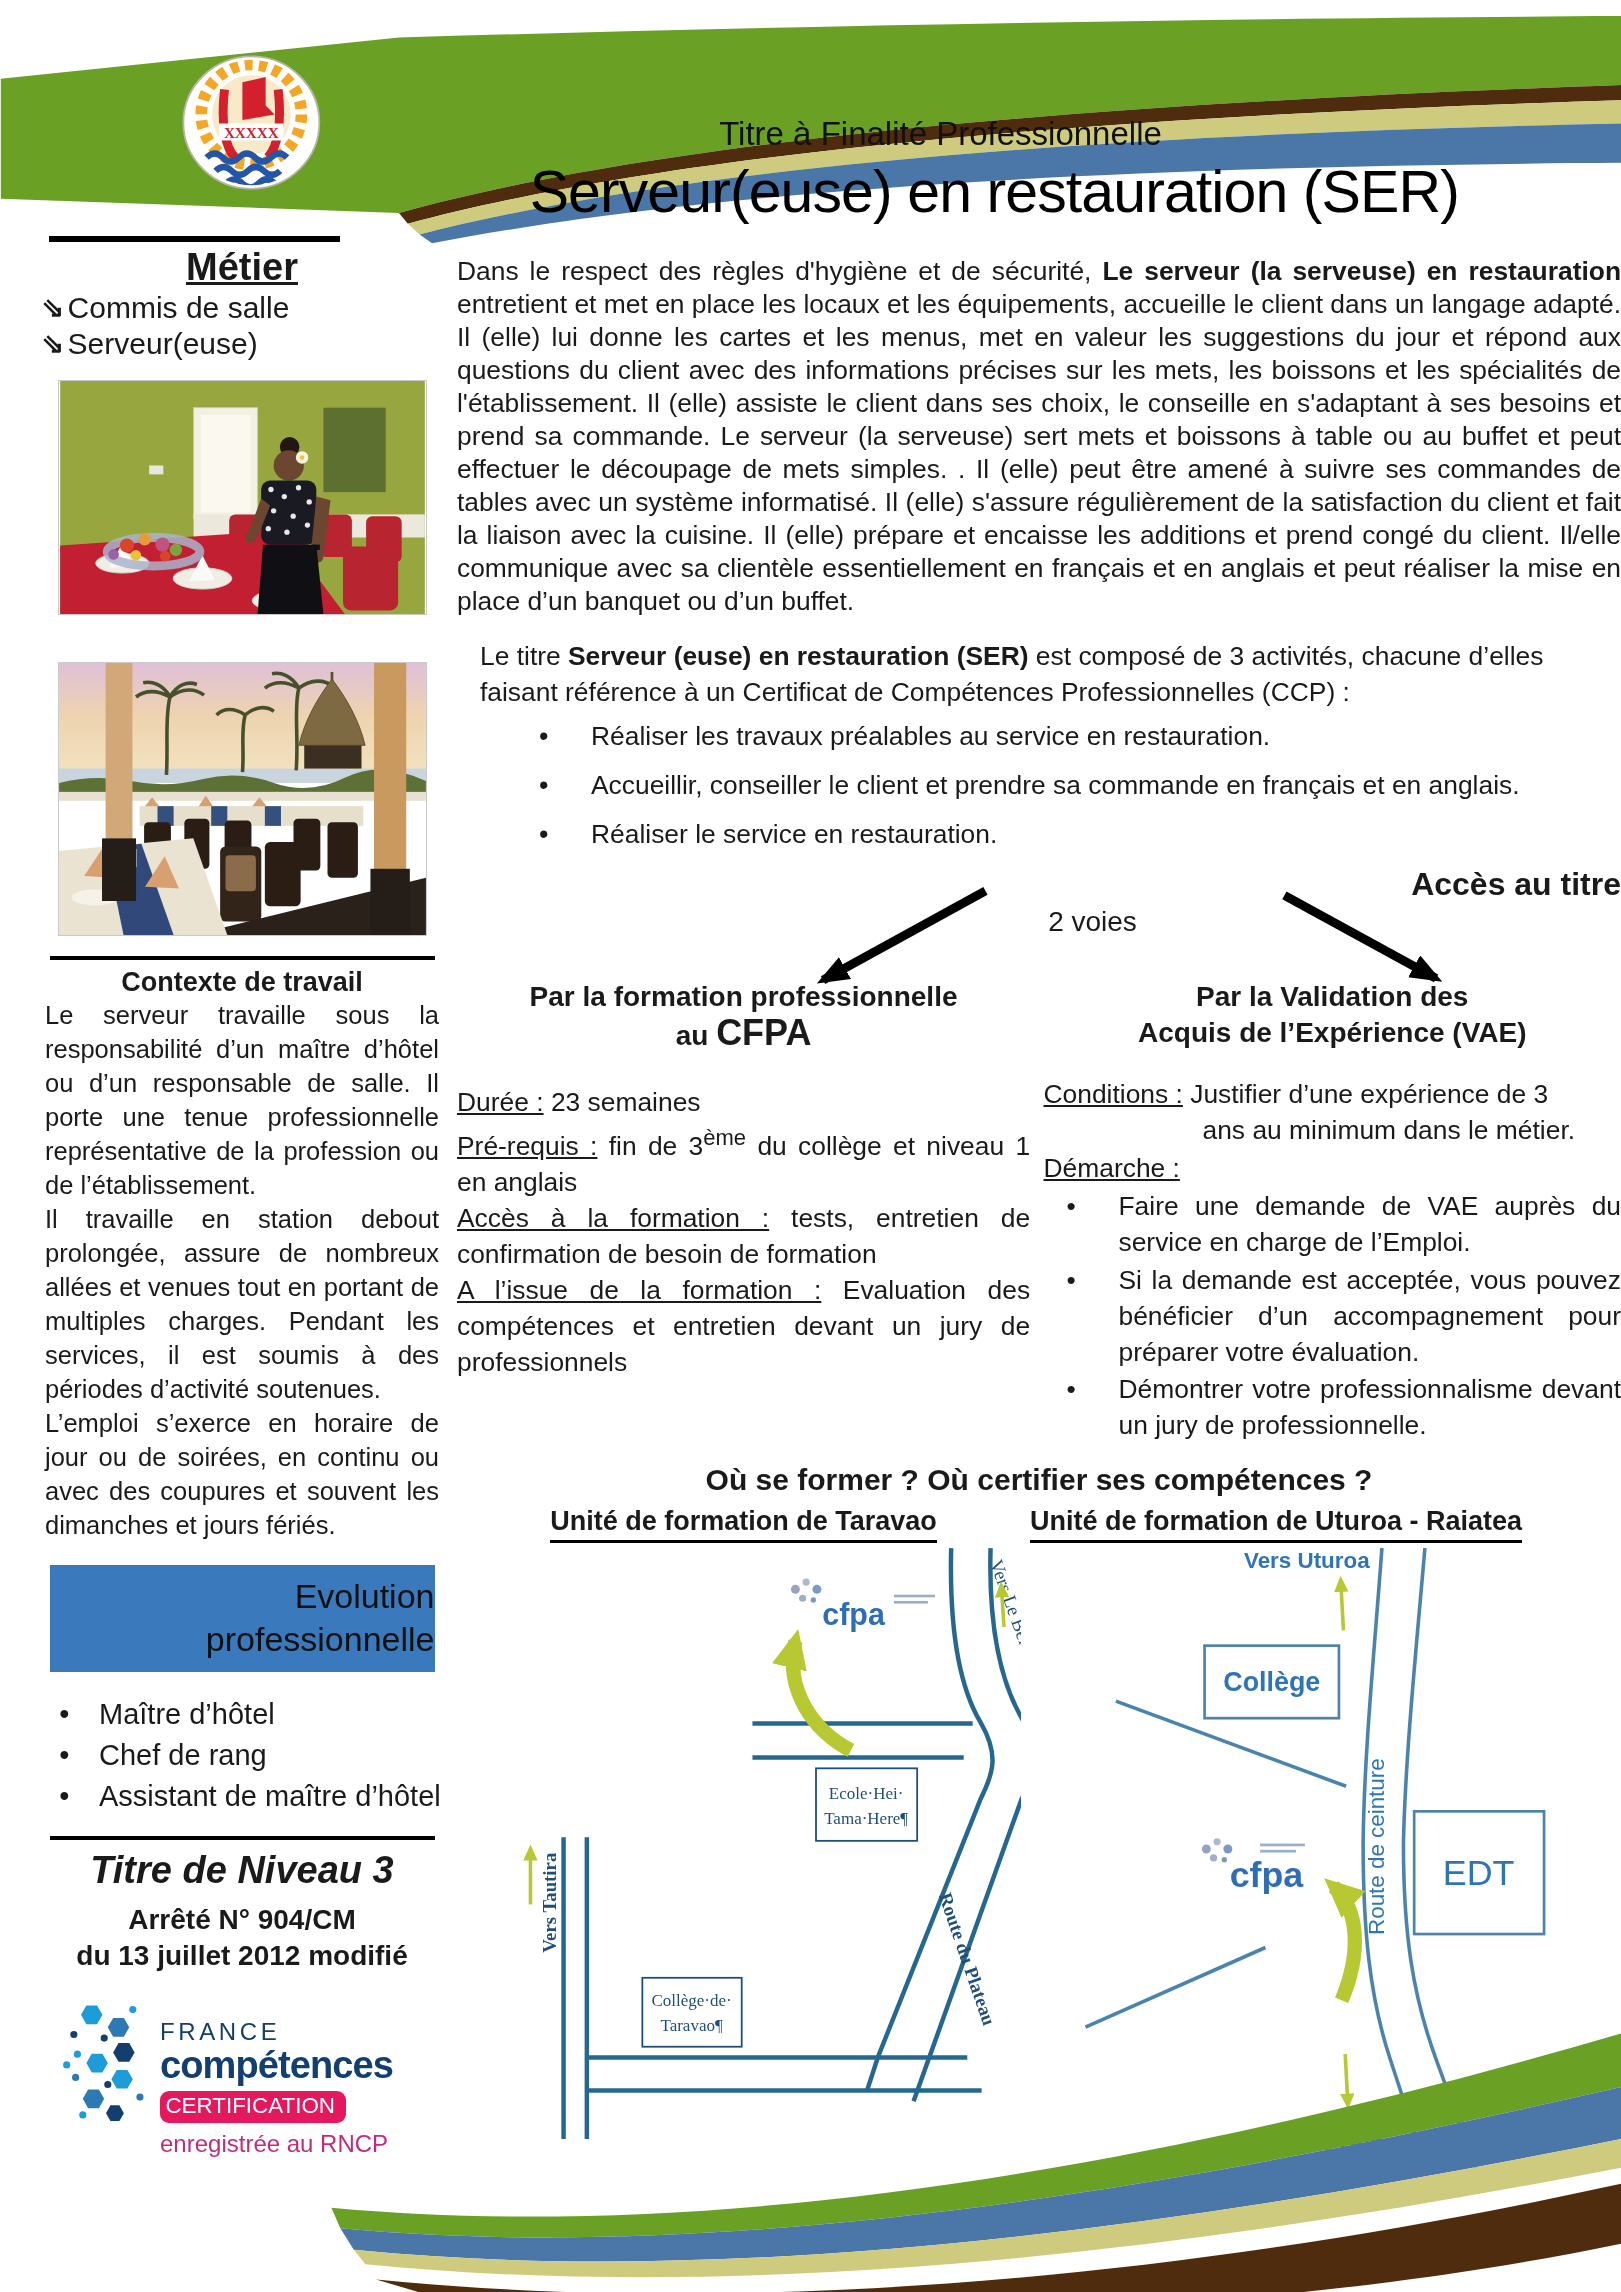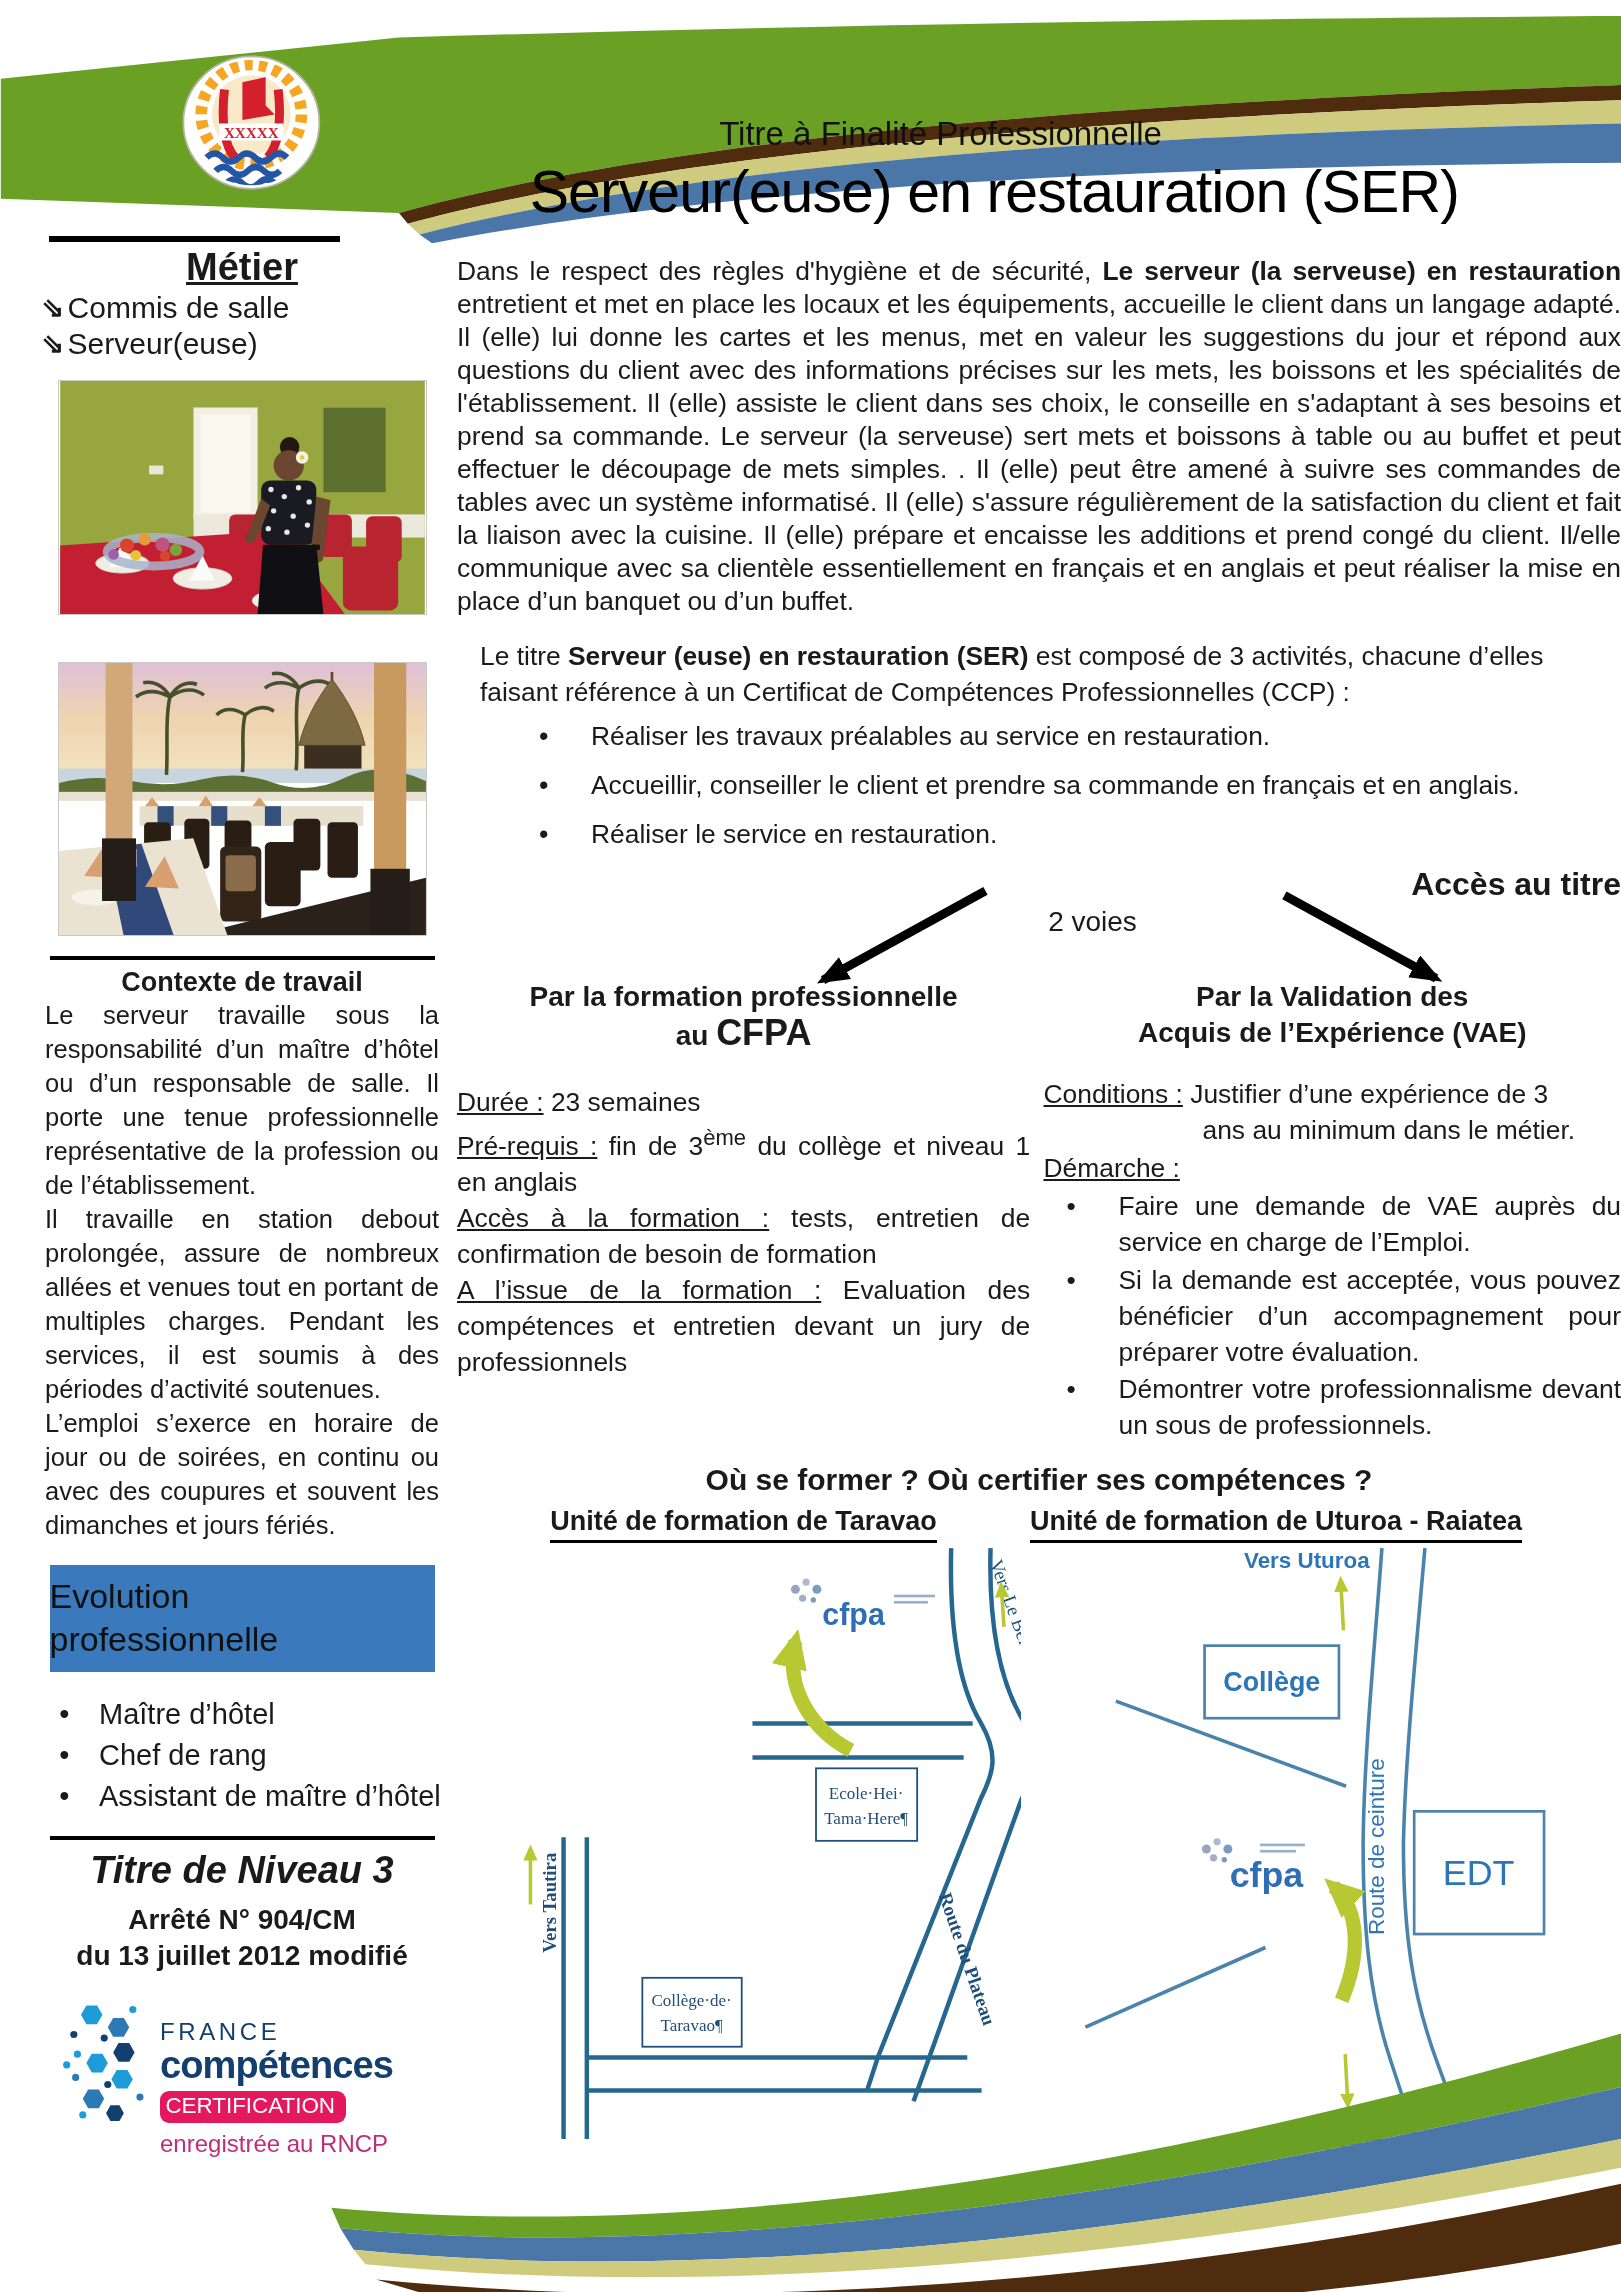--- a/index.html
+++ b/index.html
@@ -21,21 +21,21 @@
   .metier-heading{margin:0;text-align:center;font-size:38px;font-weight:bold;text-decoration:underline;}
   .metier-item{font-size:30px;margin:1.8px 0 0 5.4px;display:flex;align-items:center;}
   .metier-arrow{font-size:27px;margin-right:3.6px;font-weight:bold;}
   .photo{display:block;margin:0 auto;border:0.9px solid #c9c9c9;}
   .photo1{margin-top:19.7px;}
   .photo2{margin-top:47px;}
   .side-divider{width:385px;height:3.6px;background:#000;margin:19.7px auto 0 auto;}
   .ctx-heading{margin:7.2px 0 0 0;text-align:center;font-size:27px;font-weight:bold;}
   .ctx-par{margin:0;padding:0 9px;font-size:25.5px;line-height:34px;text-align:justify;}
   .evo-box{margin:23px auto 0 auto;width:385px;background:#3a7abc;padding:10.7px 0;
-           text-align:left;font-size:34px;font-weight:500;color:#101010;line-height:43px;}
+           text-align:right;font-size:34px;font-weight:500;color:#101010;line-height:43px;}
   .evo-list{margin:21.5px 0 0 0;padding:0 0 0 16px;list-style:none;}
   .evo-list li{font-size:29px;line-height:41px;padding-left:47px;position:relative;}
   .evo-list li::before{content:"•";position:absolute;left:7.2px;}
   .titre-niveau1{margin:9px 0 12px 0;text-align:center;font-size:38px;font-weight:bold;font-style:italic;}
   .titre-niveau2{margin:3.6px 0 0 0;text-align:center;font-size:28px;font-weight:bold;}
   .fc-logo{margin:25px 0 0 25px;display:flex;align-items:flex-start;}
   .fc-text{margin-left:9px;padding-top:21.5px;}
   .fc-line1{font-size:24px;letter-spacing:3.6px;color:#123f6d;font-weight:500;}
   .fc-line2{font-size:38px;font-weight:bold;color:#123f6d;letter-spacing:-0.9px;margin-top:-1.8px;}
   .fc-badge{display:inline-block;background:#e4185c;color:#fff;font-size:22.4px;padding:2.7px 10.7px 3.6px 5.4px;margin-top:3.6px;border-radius:9px;}
@@ -331,21 +331,21 @@
         <div class="col-h">Par la Validation des</div>
         <div class="col-h">Acquis de l’Expérience (VAE)</div>
         <div class="cond-block">
           <p class="detail"><span class="u">Conditions :</span><span> Justifier d’une expérience de 3</span></p>
           <div class="cond-l2">ans au minimum dans le métier.</div>
         </div>
         <div class="demarche"><span class="u">Démarche :</span></div>
         <ul class="vae-list">
           <li>Faire une demande de VAE auprès du service en charge de l’Emploi.</li>
           <li>Si la demande est acceptée, vous pouvez bénéficier d’un accompagnement pour préparer votre évaluation.</li>
-          <li>Démontrer votre professionnalisme devant un sous de professionnels.</li>
+          <li>Démontrer votre professionnalisme devant un jury de professionnelle.</li>
         </ul>
       </div>
     </div>
 
     <div class="ou-heading">Où se former ? Où certifier ses compétences ?</div>
 
     <div class="maps">
 
       <div class="map-col-left">
         <div class="map-title">Unité de formation de Taravao</div>

